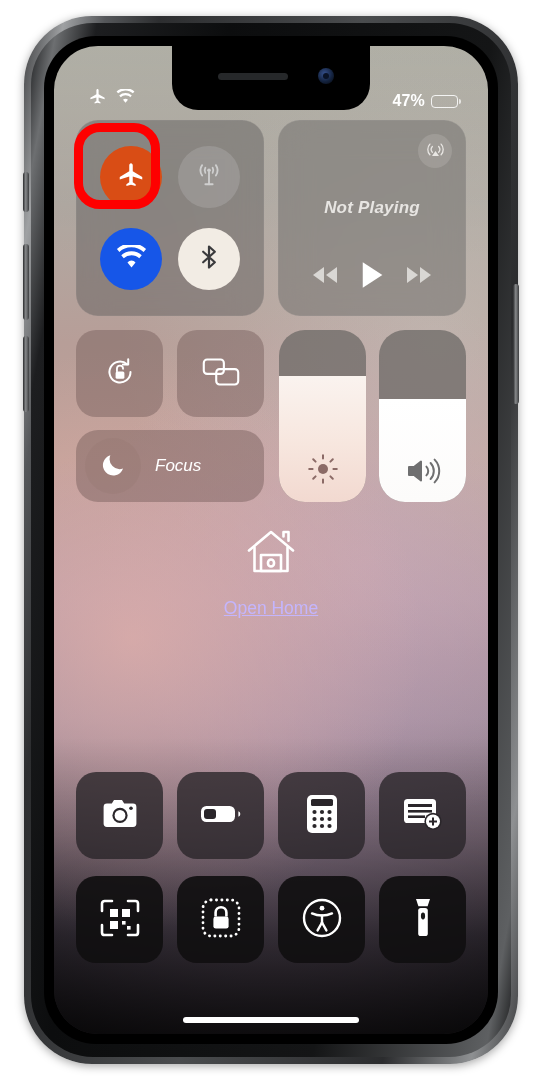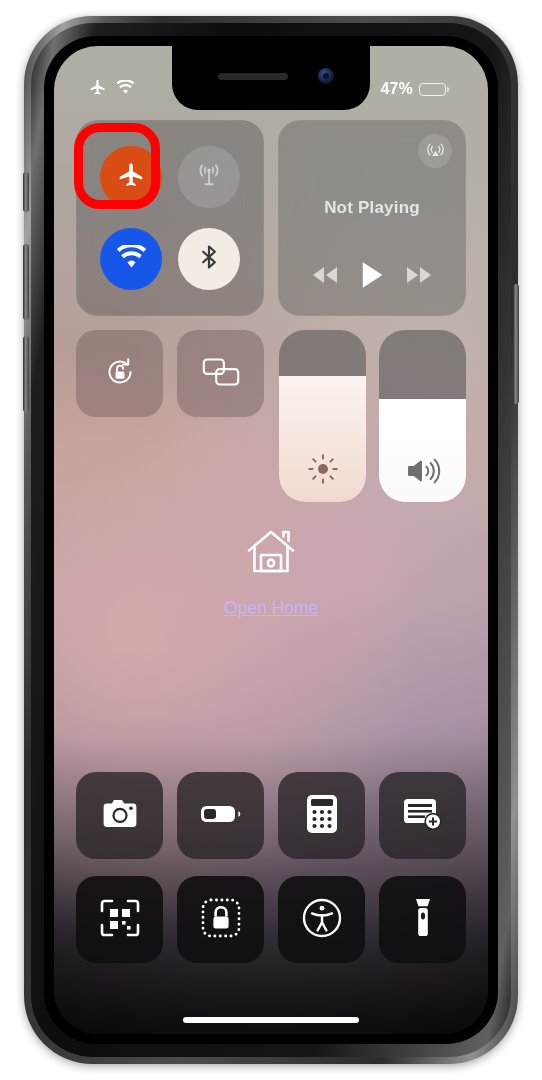--- a/index.html
+++ b/index.html
@@ -52,36 +52,36 @@
   .notch { position:absolute; left:50%; transform:translateX(-50%); top:0;
     width:198px; height:64px; background:#000; border-radius:0 0 26px 26px; z-index:40; }
   .speaker { position:absolute; left:46px; top:27px; width:70px; height:7px;
     background:#26282a; border-radius:4px; }
   .camera { position:absolute; right:36px; top:22px; width:16px; height:16px; border-radius:50%;
     background:radial-gradient(circle at 40% 35%,#35508c 0%,#14233f 55%,#05070c 100%); }
   .camera::after { content:""; position:absolute; left:5px; top:5px; width:6px; height:6px;
     border-radius:50%; background:#0a1326; }
 
   
-  .statusbar { position:absolute; top:0; left:0; right:12px; height:64px; z-index:30;
-    display:flex; align-items:center; justify-content:space-between;
+  .statusbar { position:absolute; top:0; left:0; right:0; height:64px; z-index:30;
+    display:flex; align-items:flex-end; justify-content:space-between;
     padding:22px 30px 0 34px; color:#fff; }
   .sb-left { display:flex; align-items:center; gap:9px; }
   .sb-right { display:flex; align-items:center; gap:6px; }
   .sb-pct { font-size:16px; font-weight:600; letter-spacing:.2px; color:#fff; }
   .batt { width:27px; height:13px; border:1.6px solid rgba(255,255,255,.85); border-radius:4px;
     position:relative; padding:1.3px; }
   .batt::after { content:""; position:absolute; right:-3.6px; top:3.4px; width:2px; height:5px;
     background:rgba(255,255,255,.7); border-radius:0 2px 2px 0; }
   .batt-fill { height:100%; width:47%; background:#fff; border-radius:2px; }
 
   
   .cc { position:absolute; left:0; right:0; top:64px; bottom:0; z-index:20;
     padding:10px 22px 0 22px; }
-  .cc-row { display:flex; gap:14px; }
+  .cc-row { display:flex; gap:14px;font-style:italic; }
 
   .module { border-radius:22px; position:relative;
     background:rgba(115,110,110,.42);
     backdrop-filter:blur(16px);
     box-shadow:inset 0 0 0 .5px rgba(255,255,255,.08); }
 
   
   .mod-conn { width:188px; height:196px; padding:16px;
     background:rgba(92,88,88,.45);
     display:grid; grid-template-columns:1fr 1fr; grid-template-rows:1fr 1fr; place-items:center; }
@@ -278,20 +278,30 @@
                   </div>
                   <div class="sq">
                     <span>
                       <svg width="44" height="36" viewBox="0 0 46 36" fill="none" stroke="#fff" stroke-width="2.2" stroke-linejoin="round">
                         <rect x="5" y="5" width="21" height="15" rx="3.5"></rect>
                         <rect x="18" y="15" width="23" height="16" rx="3.5" fill="none"></rect>
                       </svg>
                     </span>
                   </div>
                 </div>
+                <div class="focus-pill">
+                  <div class="focus-circ">
+                    <span>
+                      <svg width="27" height="27" viewBox="0 0 24 24" fill="#fff">
+                          <path d="M20.5 15.6A9 9 0 0 1 9.2 3.8a9.2 9.2 0 1 0 11.3 11.8z"></path>
+                        </svg>
+                    </span>
+                  </div>
+                  <span class="focus-label">Focus</span>
+                </div>
               </div>
 
               <div class="sliders" style="margin-left:auto;">
                 <div class="slider">
                   <div class="slider-fill fill-bright" id="brightness-fill" style="height: 73%;"></div>
                   <div class="slider-icon">
                     <svg width="34" height="34" viewBox="0 0 34 34" fill="none" stroke="#8b6a66" stroke-width="2" stroke-linecap="round">
                       <circle cx="17" cy="17" r="5" fill="#8b6a66" stroke="none"></circle>
                       <path d="M17 3.2v3.4M17 27.4v3.4M3.2 17h3.4M27.4 17h3.4M7.2 7.2l2.4 2.4M24.4 24.4l2.4 2.4M26.8 7.2l-2.4 2.4M9.6 24.4l-2.4 2.4"></path>
                     </svg>

